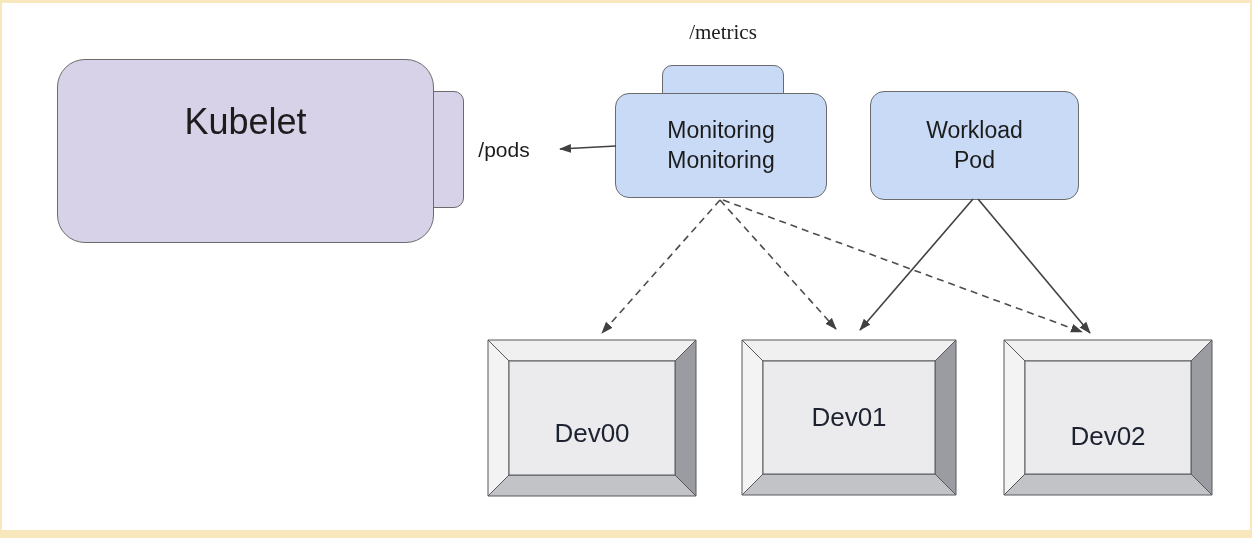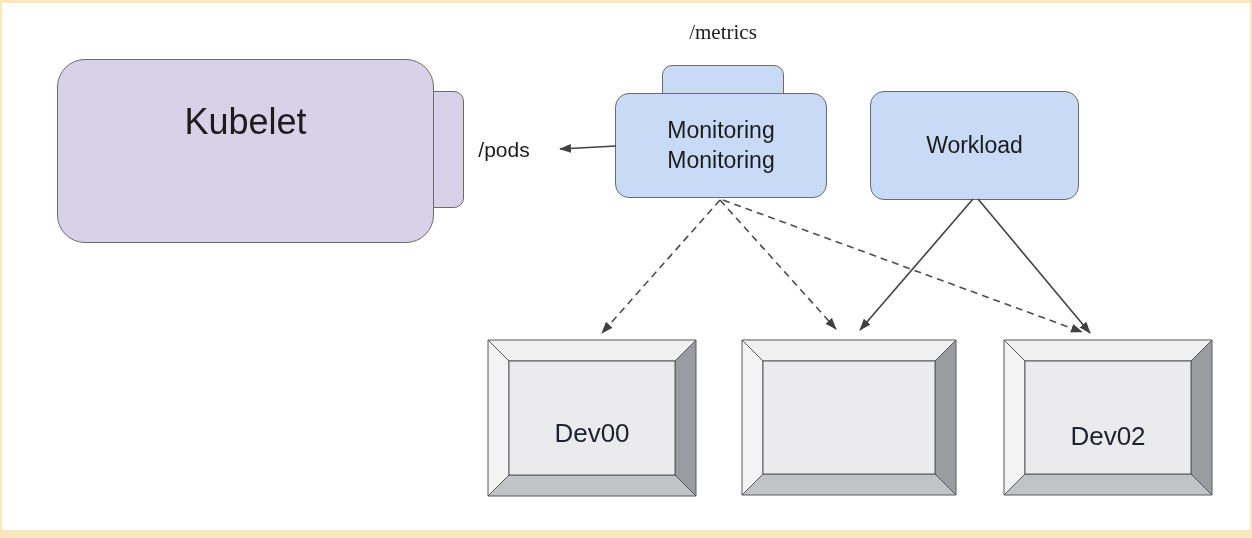--- a/index.html
+++ b/index.html
@@ -99,25 +99,27 @@
   <div class="label f-pod" style="left:613px; top:90px; width:212px; height:105px;">
     <span class="stack">
       <span>Monitoring</span>
       <span>Monitoring</span>
     </span>
   </div>
 
   <div class="label f-pod" style="left:868px; top:88px; width:209px; height:109px;">
     <span class="stack">
       <span>Workload</span>
+      <span>Pod</span>
     </span>
   </div>
 
   <div class="label f-endpoint" style="left:462px; top:132px; width:80px; height:30px;text-align:right;">/pods</div>
 
   <div class="label f-endpoint" style="left:660px; top:16px; width:122px; height:28px;font-family:Liberation Serif, serif;">/metrics</div>
 
   <div class="label f-device" style="left:507px; top:358px; width:166px; height:146px;">Dev00</div>
 
+  <div class="label f-device" style="left:761px; top:358px; width:172px; height:113px;">Dev01</div>
 
   <div class="label f-device" style="left:1023px; top:377px; width:166px; height:113px;">Dev02</div>
 
 </div>
 
 </body></html>

